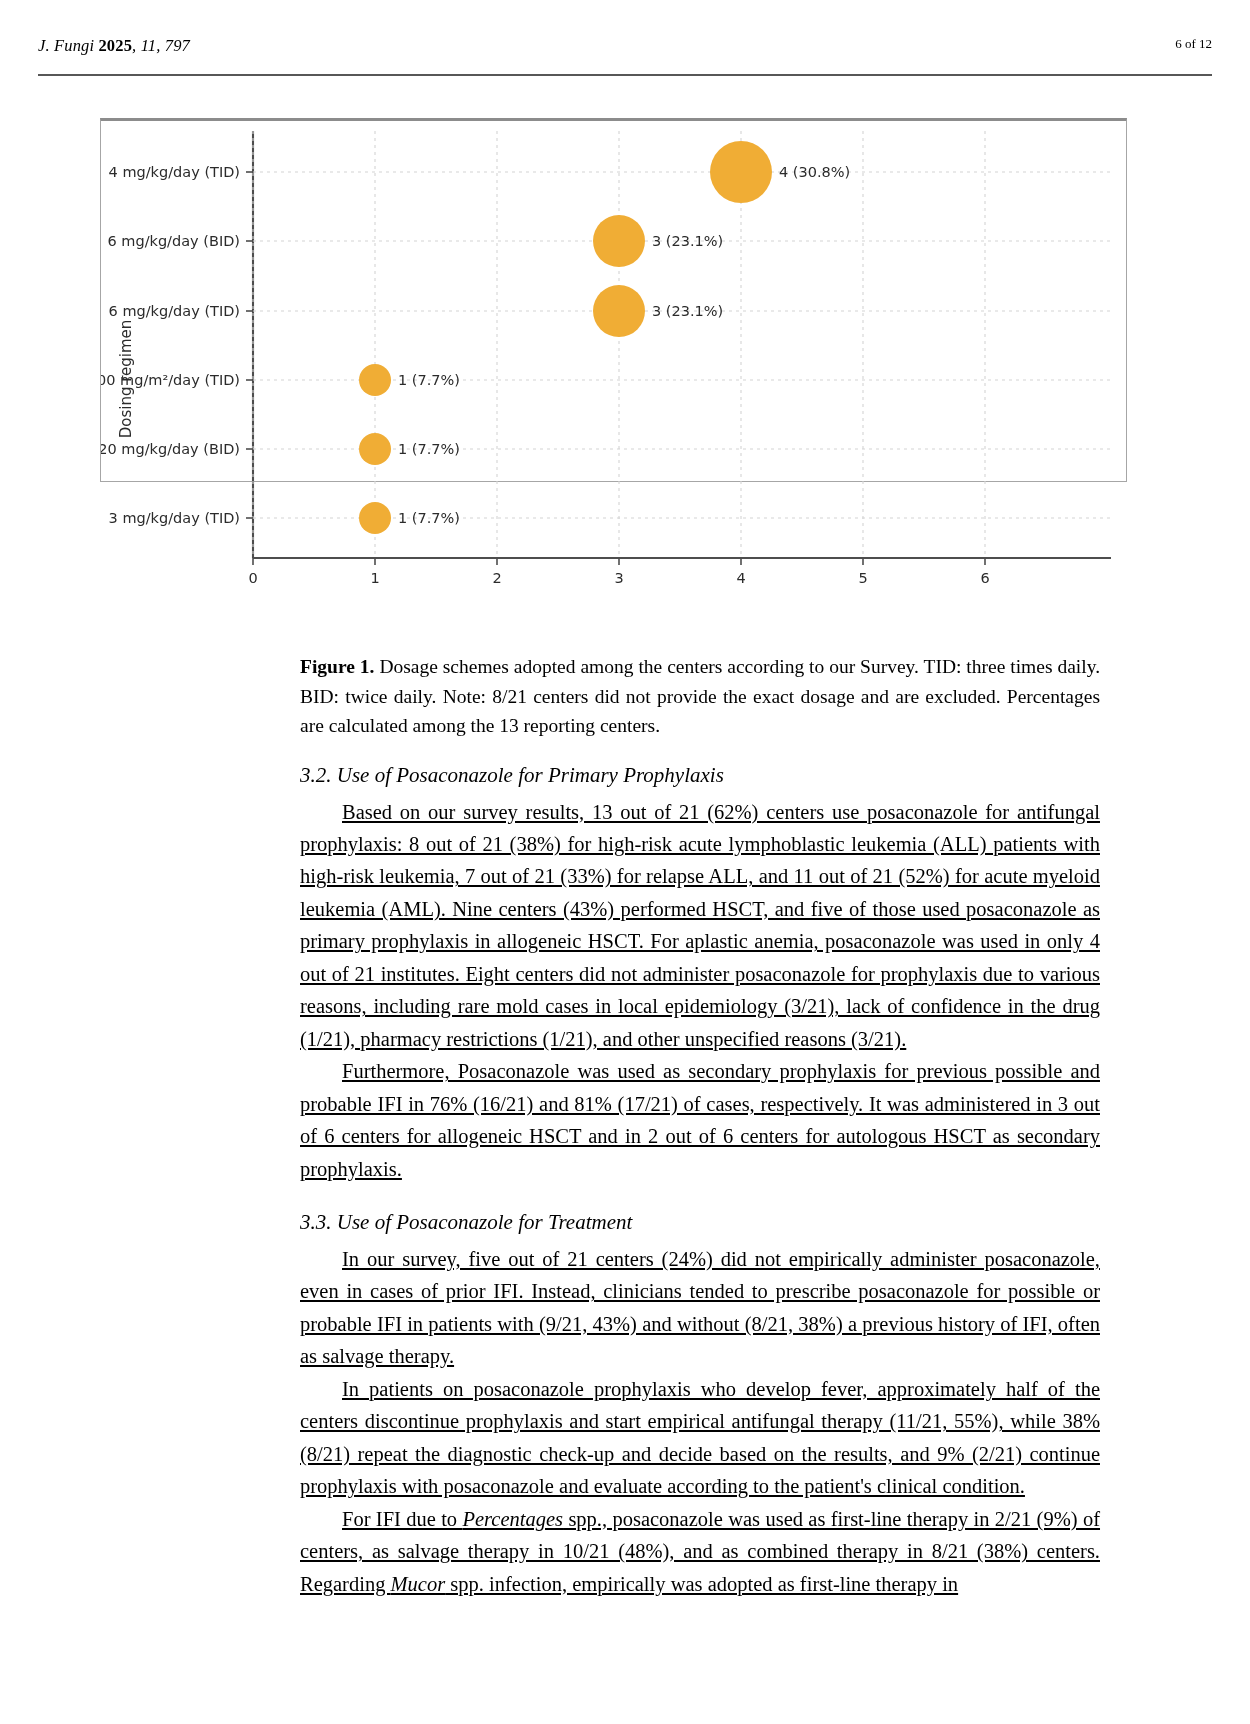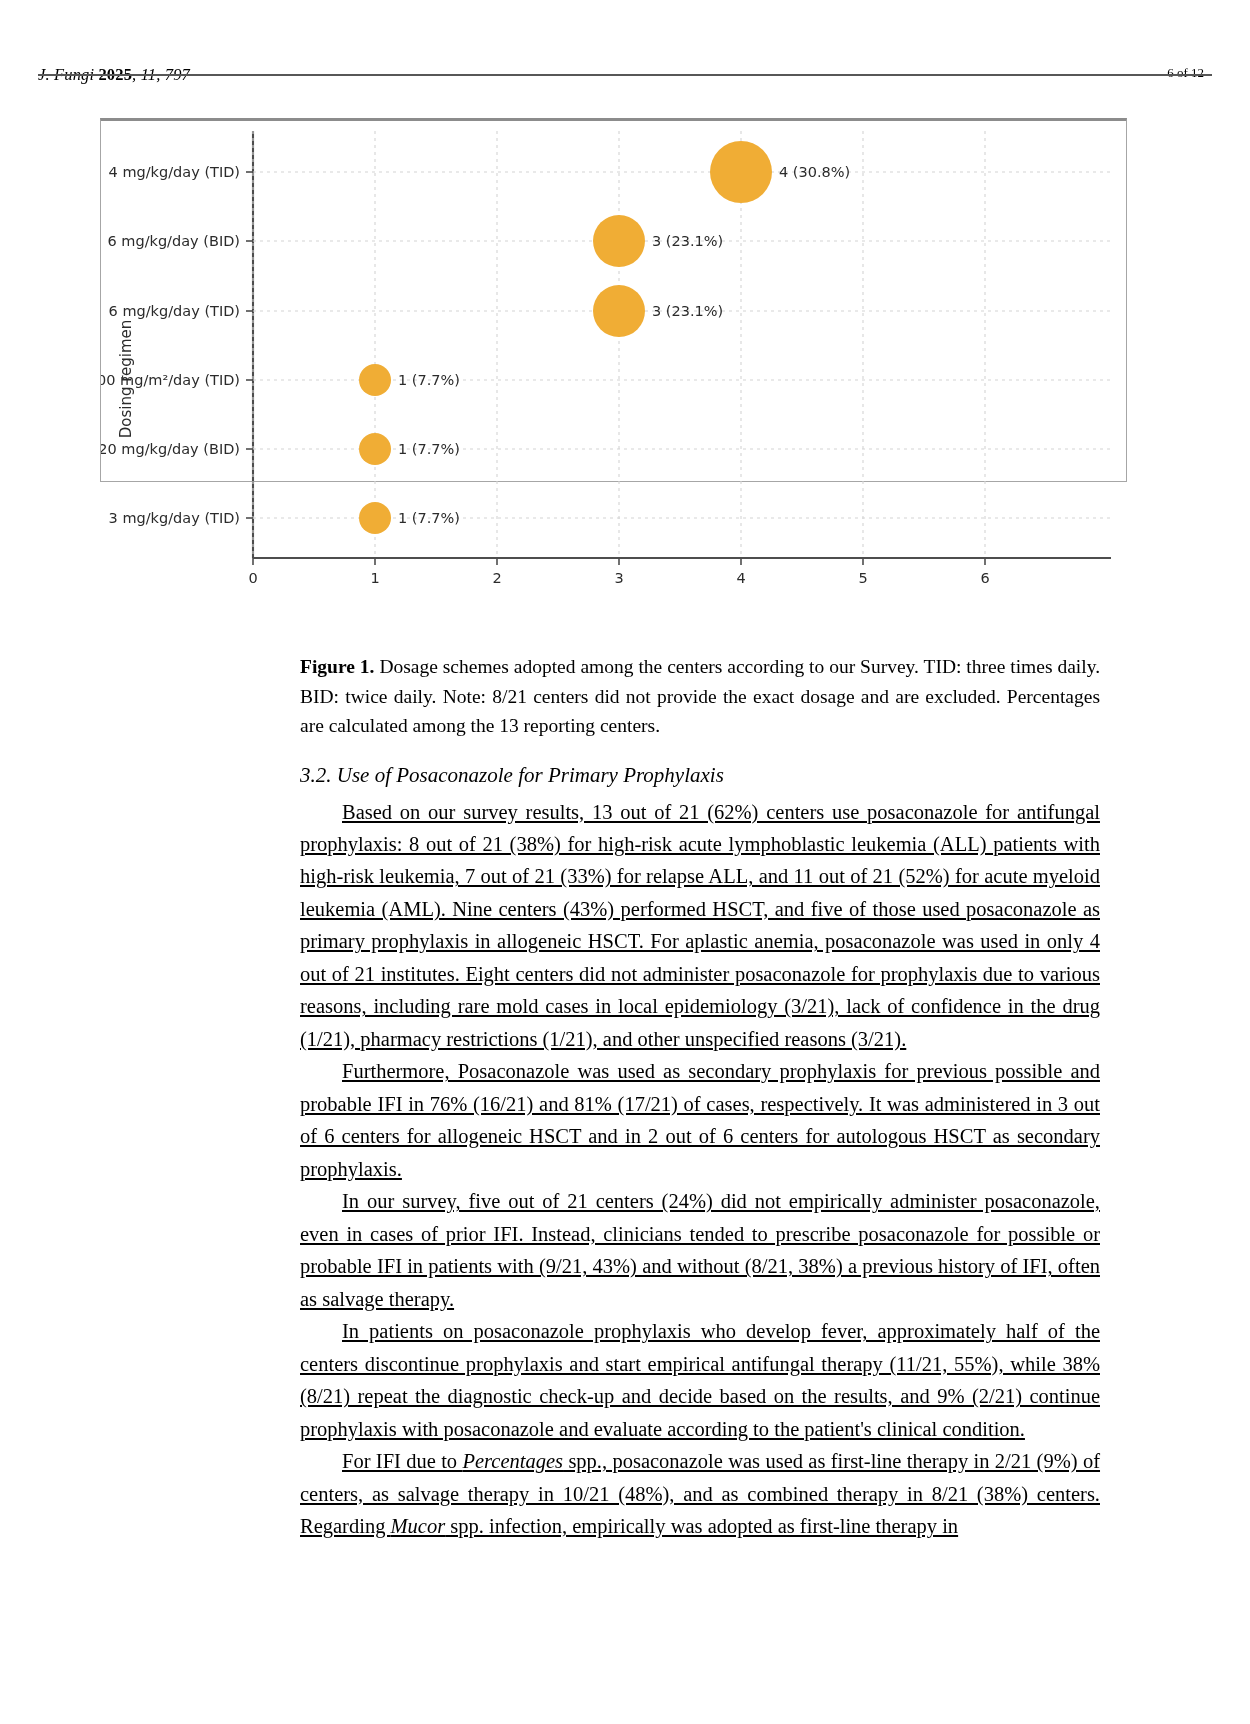--- a/index.html
+++ b/index.html
@@ -20,28 +20,27 @@
     position: relative;
     width: 1250px;
     height: 1724px;
     box-sizing: border-box;
   }
 
   
   .running-head {
     position: absolute;
     left: 38px;
-    right: 46px;
+    right: 38px;
     top: 36px;
     height: 30px;
     display: flex;
     align-items: flex-start;
     justify-content: space-between;
     font-size: 16.5px;
-    margin-top: 29px;
   }
   .journal-ref {
     font-style: italic;
     letter-spacing: 0.15px;
   }
   .journal-ref b { font-style: normal; font-weight: bold; }
   .journal-ref i { font-style: italic; }
   .page-number {
     font-style: normal;
     font-size: 13px;
@@ -220,18 +219,19 @@
   <div class="caption">
     <b>Figure 1.</b>
     <span>Dosage schemes adopted among the centers according to our Survey. TID: three times daily. BID: twice daily. Note: 8/21 centers did not provide the exact dosage and are excluded. Percentages are calculated among the 13 reporting centers.</span>
   </div>
 
   <div class="body-col">
     <h3 class="section-heading">3.2. Use of Posaconazole for Primary Prophylaxis</h3>
     <p class="para">Based on our survey results, 13 out of 21 (62%) centers use posaconazole for antifungal prophylaxis: 8 out of 21 (38%) for high-risk acute lymphoblastic leukemia (ALL) patients with high-risk leukemia, 7 out of 21 (33%) for relapse ALL, and 11 out of 21 (52%) for acute myeloid leukemia (AML). Nine centers (43%) performed HSCT, and five of those used posaconazole as primary prophylaxis in allogeneic HSCT. For aplastic anemia, posaconazole was used in only 4 out of 21 institutes. Eight centers did not administer posaconazole for prophylaxis due to various reasons, including rare mold cases in local epidemiology (3/21), lack of confidence in the drug (1/21), pharmacy restrictions (1/21), and other unspecified reasons (3/21).</p>
     <p class="para">Furthermore, Posaconazole was used as secondary prophylaxis for previous possible and probable IFI in 76% (16/21) and 81% (17/21) of cases, respectively. It was administered in 3 out of 6 centers for allogeneic HSCT and in 2 out of 6 centers for autologous HSCT as secondary prophylaxis.</p>
 
+    <h3 class="section-heading">3.3. Use of Posaconazole for Treatment</h3>
     <p class="para">In our survey, five out of 21 centers (24%) did not empirically administer posaconazole, even in cases of prior IFI. Instead, clinicians tended to prescribe posaconazole for possible or probable IFI in patients with (9/21, 43%) and without (8/21, 38%) a previous history of IFI, often as salvage therapy.</p>
     <p class="para">In patients on posaconazole prophylaxis who develop fever, approximately half of the centers discontinue prophylaxis and start empirical antifungal therapy (11/21, 55%), while 38% (8/21) repeat the diagnostic check-up and decide based on the results, and 9% (2/21) continue prophylaxis with posaconazole and evaluate according to the patient's clinical condition.</p>
     <p class="para"><span>For IFI due to </span><span class="it">Percentages</span><span> spp., posaconazole was used as first-line therapy in 2/21 (9%) of centers, as salvage therapy in 10/21 (48%), and as combined therapy in 8/21 (38%) centers. Regarding </span><span class="it">Mucor</span><span> spp. infection, empirically was adopted as first-line therapy in</span></p>
   </div>
 
 </div>
 
 </body></html>

